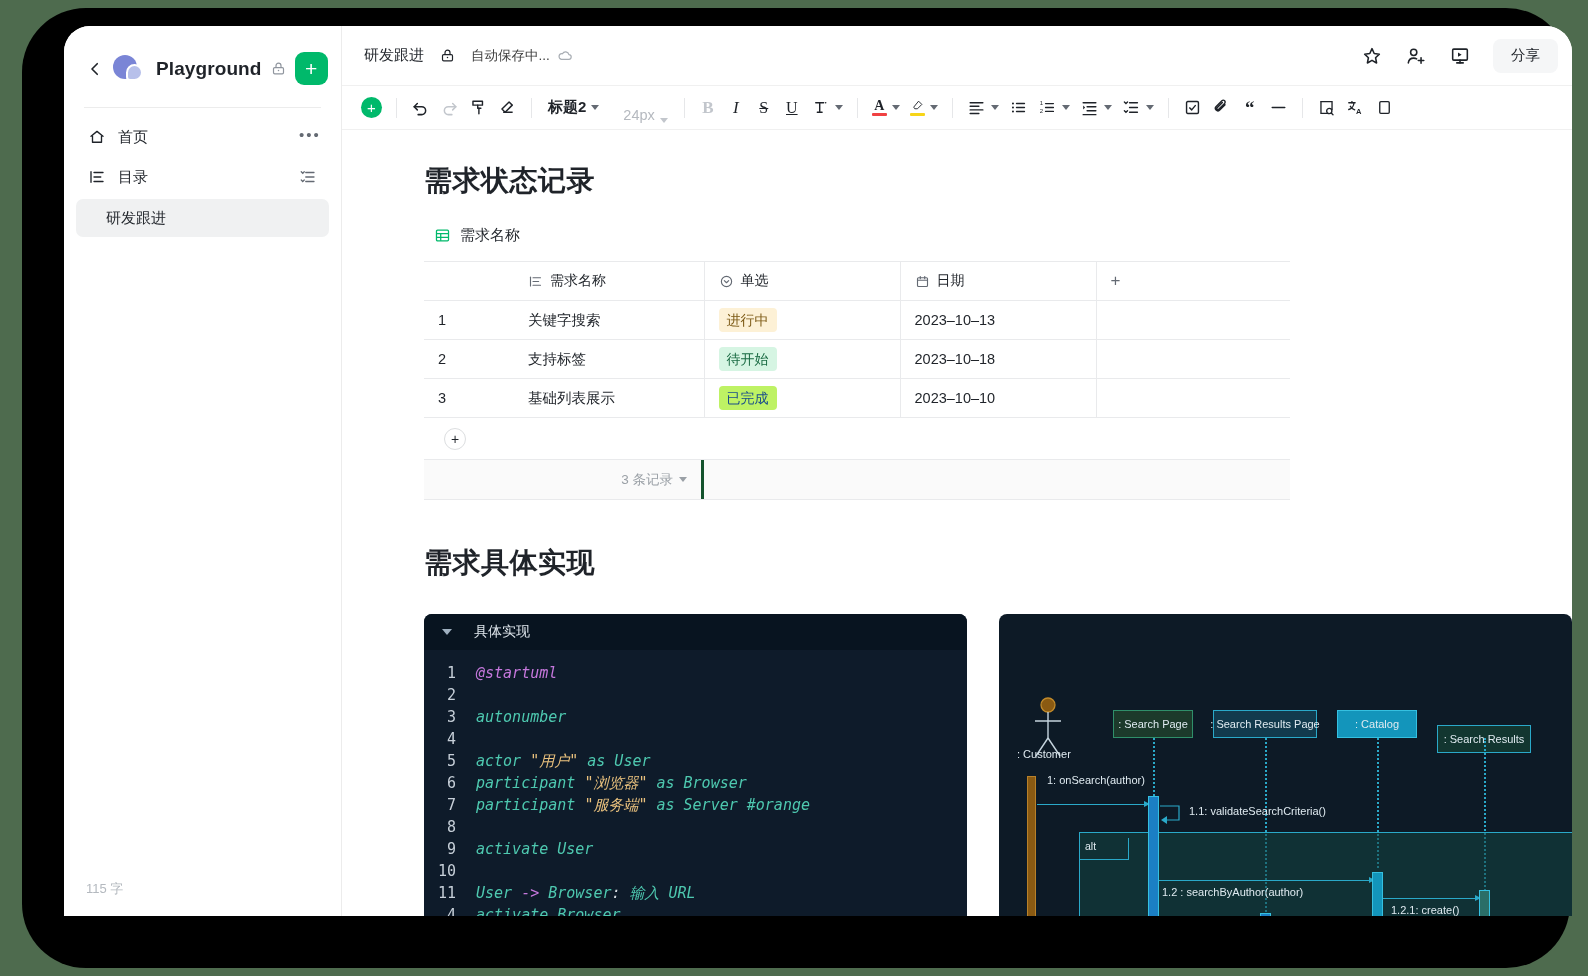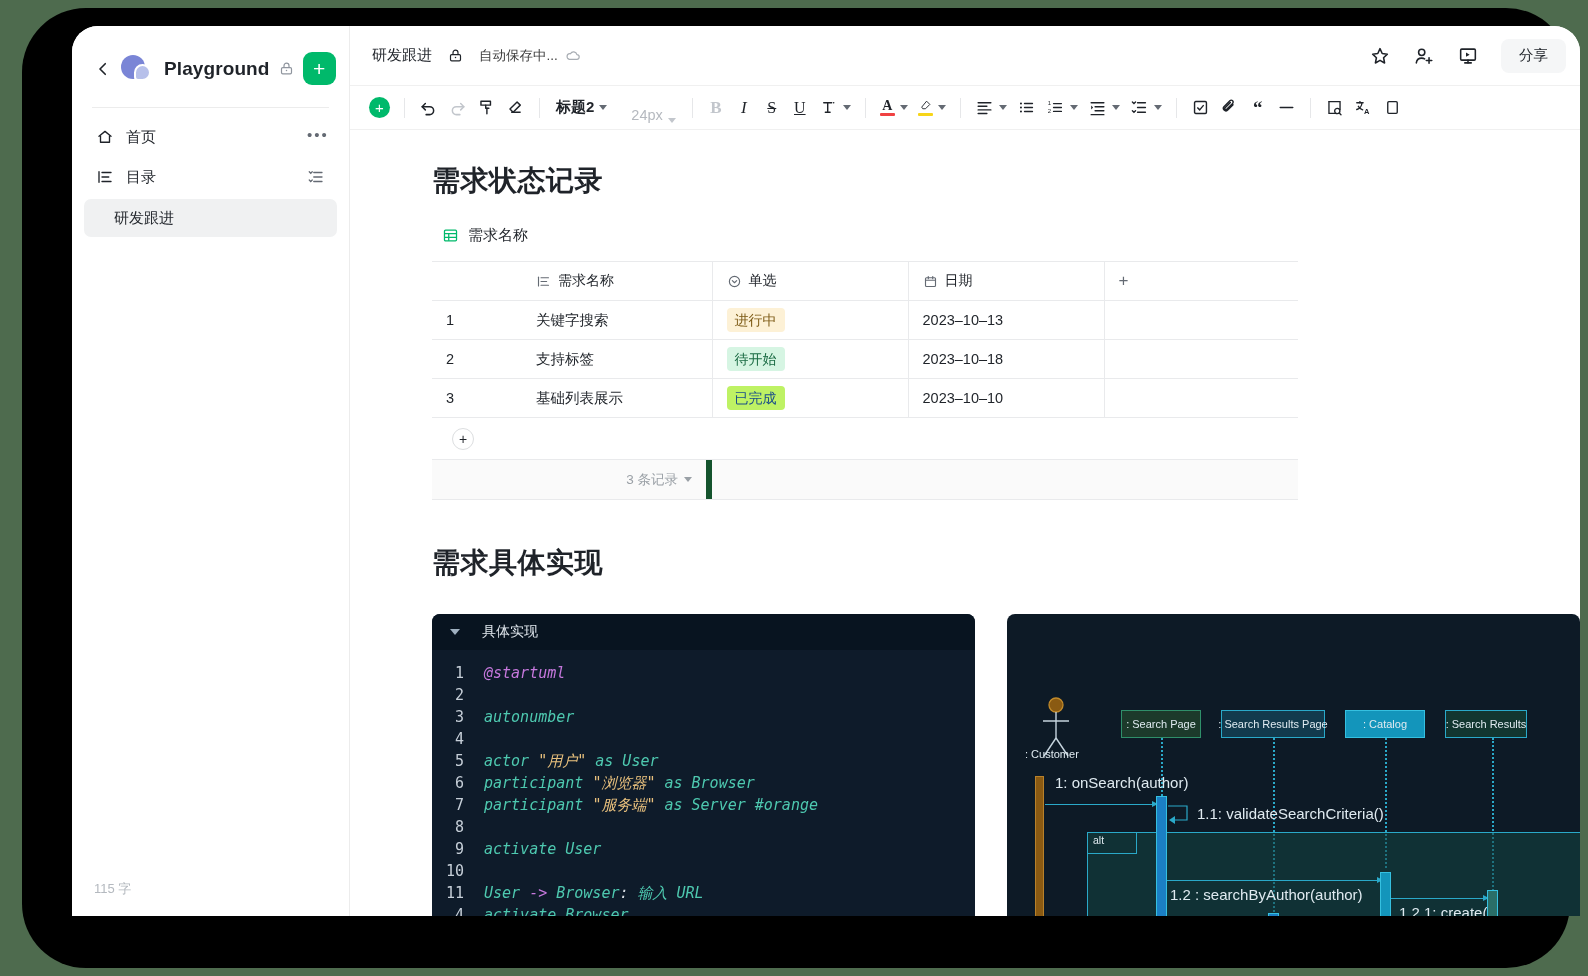--- a/index.html
+++ b/index.html
@@ -15,21 +15,20 @@
     background: #000;
     border-radius: 64px;
   }
   #window {
     position: absolute;
     left: 42px; top: 18px; width: 1508px; height: 890px;
     background: #ffffff;
     border-radius: 26px 26px 0 0;
     overflow: hidden;
     display: flex;
-    margin-left: 8px;
   }
 
   
   #sidebar {
     width: 278px; height: 100%;
     background: #ffffff;
     border-right: 1px solid #ececec;
     flex-shrink: 0;
     position: relative;
   }
@@ -196,21 +195,21 @@
     display: flex; align-items: center; justify-content: center;
     color: #1f2329; font-size: 14px; cursor: pointer;
   }
   .tbl-foot {
     width: 866px; height: 40px; background: #fafafa;
     display: flex; align-items: center;
     border-bottom: 1px solid #e9eaec;
   }
   .foot-cell {
     width: 280px; height: 100%; display: flex; align-items: center; justify-content: flex-end;
-    padding-right: 14px; border-right: 6px solid #14532d;
+    padding-right: 14px; border-right: 3px solid #14532d;
     font-size: 13.5px; color: #9aa0a6; cursor: pointer; gap: 6px;
   }
 
   
   .split { display: flex; gap: 32px; padding: 0 0 0 82px; margin-top: 32px; }
   .codeblock {
     width: 543px; background: #0e1b2a; border-radius: 8px; overflow: hidden; flex-shrink: 0;
   }
   .code-head {
     height: 36px; background: #081420; display: flex; align-items: center;
@@ -245,21 +244,21 @@
   }
   .dbox.green { background: #1c3a2b; border-color: #2f8f6a; }
   .dbox.blue  { background: #123a4d; }
   .dbox.cyan  { background: #1395bb; border-color: #35c0e0; }
   .dbox.teal  { background: #123630; border-color: #2aa9c9; }
   .lifeline { position: absolute; width: 0; border-left: 2px dotted #2aa9c9; }
   .actbar { position: absolute; width: 11px; background: #1b7fc4; border: 1px solid #35c0e0;}
   .actbar.cy { background: #1395bb; }
   .actbar.tl { background: #2a6e68; }
   .actbar.or { background: #8a5a12; border-color: #b8812a; }
-  .dlabel { position: absolute; color: #dfeaf0; font-size: 15px; white-space: nowrap; }
+  .dlabel { position: absolute; color: #dfeaf0; font-size: 11px; white-space: nowrap; }
   .arrow { position: absolute; height: 1px; background: #2aa9c9; }
   .arrow::after {
     content: ""; position: absolute; right: -1px; top: -3px;
     border-left: 6px solid #2aa9c9; border-top: 3px solid transparent;
     border-bottom: 3px solid transparent;
   }
   .altbox { position: absolute; border: 1px solid #2aa9c9; background: rgba(20,70,66,.55); }
   .alttab {
     position: absolute; border-right: 1px solid #2aa9c9; border-bottom: 1px solid #2aa9c9;
     color: #dfeaf0; font-size: 10.5px; padding: 2px 6px;
@@ -738,29 +737,29 @@
             <line x1="23" y1="16" x2="23" y2="42" stroke="#c6d5de" stroke-width="1.4"></line>
             <line x1="10" y1="25" x2="36" y2="25" stroke="#c6d5de" stroke-width="1.4"></line>
             <line x1="23" y1="42" x2="11" y2="60" stroke="#c6d5de" stroke-width="1.4"></line>
             <line x1="23" y1="42" x2="35" y2="60" stroke="#c6d5de" stroke-width="1.4"></line>
           </svg>
           <div class="dlabel" style="left:18px; top:134px; font-size:11px;">: Customer</div>
 
           <div class="dbox green" style="left:114px; top:96px; width:80px;">: Search Page</div>
           <div class="dbox blue" style="left:214px; top:96px; width:104px;">: Search Results Page</div>
           <div class="dbox cyan" style="left:338px; top:96px; width:80px;">: Catalog</div>
-          <div class="dbox teal" style="left:438px; top:96px; width:82px;">: Search Results</div>
+          <div class="dbox teal" style="left:438px; top:111px; width:94px;">: Search Results</div>
 
           <div class="lifeline" style="left:154px; top:124px; height:190px;"></div>
           <div class="lifeline" style="left:266px; top:124px; height:190px;"></div>
           <div class="lifeline" style="left:378px; top:124px; height:130px;"></div>
           <div class="lifeline" style="left:485px; top:124px; height:160px;"></div>
 
           <div class="altbox" style="left:80px; top:218px; width:520px; height:96px;"></div>
-          <div class="alttab" style="left:80px; top:218px; width:50px; height:22px;">alt</div>
+          <div class="alttab" style="left:80px; top:224px; width:50px; height:22px;">alt</div>
 
           <div class="actbar or" style="left:28px; top:162px; width:9px; height:150px;"></div>
 
           <div class="dlabel" style="left:48px; top:160px;">1: onSearch(author)</div>
           <div class="arrow" style="left:38px; top:190px; width:112px;"></div>
           <div class="actbar" style="left:149px; top:182px; height:132px;"></div>
 
           <svg style="position:absolute; left:160px; top:188px; width:26px; height:24px;" viewBox="0 0 26 24">
             <path d="M1 4 H20 V18 H4" fill="none" stroke="#2aa9c9" stroke-width="1.2"></path>
             <path d="M8 14 L2 18 L8 22 Z" fill="#2aa9c9"></path>

